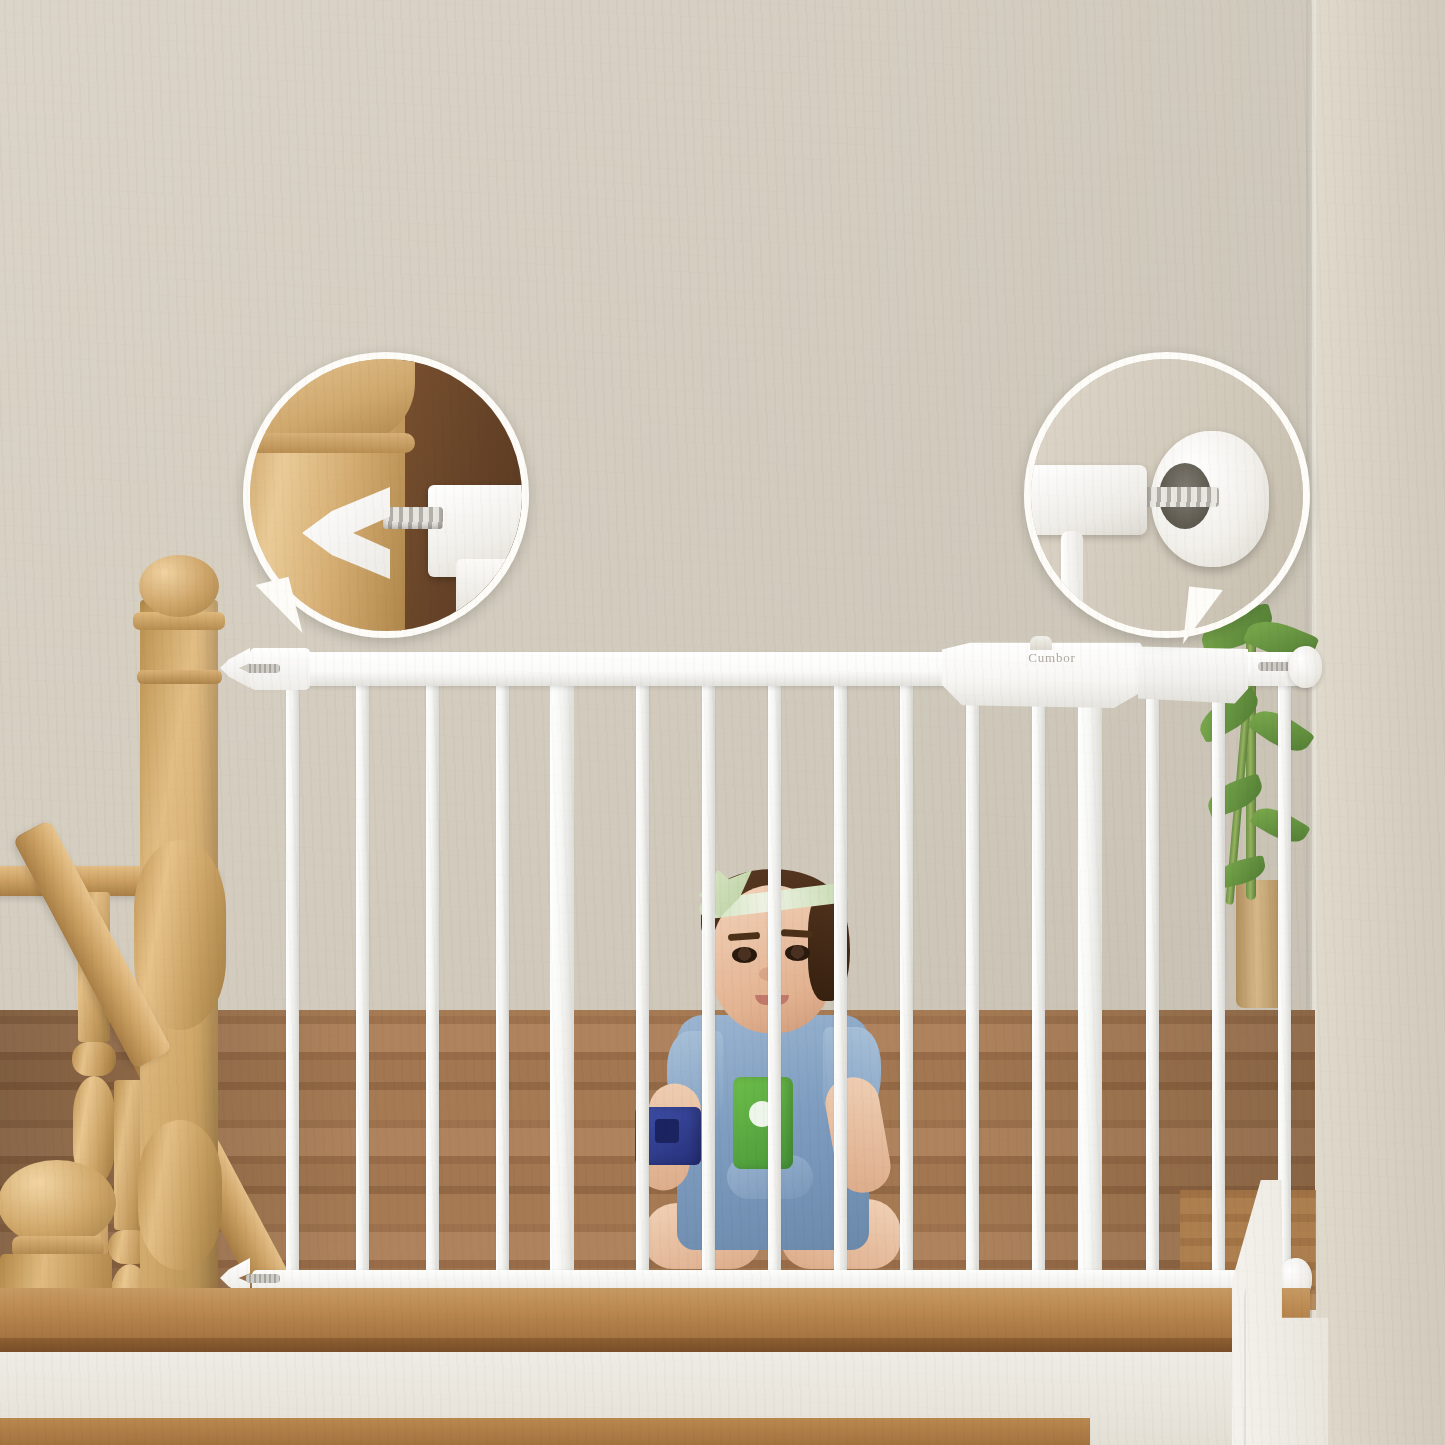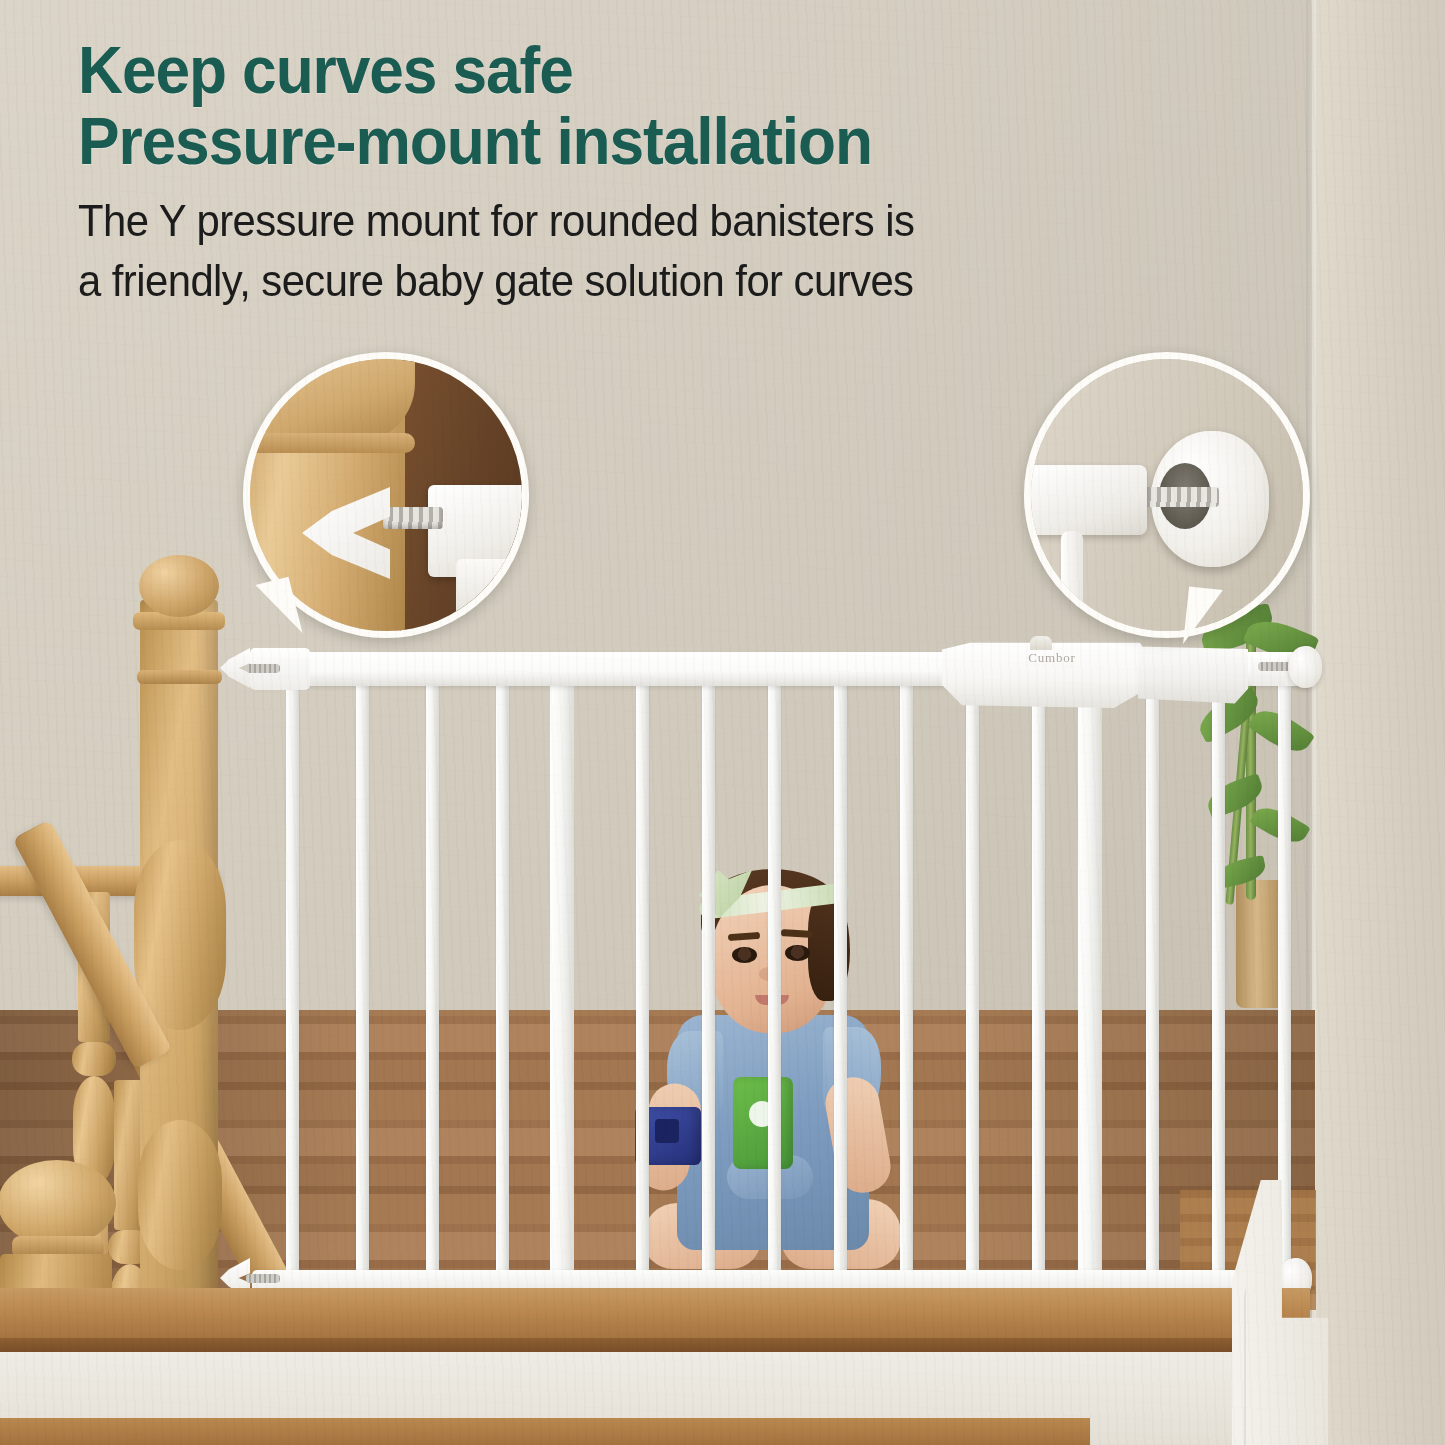--- a/index.html
+++ b/index.html
@@ -601,20 +601,14 @@
     <div class="rc-pad"></div>
     <div class="rc-hole"></div>
     <div class="rc-screw"></div>
     <div class="rc-cap"></div>
     <div class="rc-post"></div>
   </div>
   <div class="callout-tail" style="left:1186px;top:588px;border-width:58px 34px 0 0;border-color:#fdfcf8 transparent transparent transparent;transform:rotate(6deg);"></div>
 
   <div class="wall-noise"></div>
 
-  <div class="text-wrap">
-    <div class="headline">Keep curves safe</div>
-    <div class="headline">Pressure-mount installation</div>
-    <div class="subline">The Y pressure mount for rounded banisters is</div>
-    <div class="subline" style="margin-top:2px;">a friendly, secure baby gate solution for curves</div>
-  </div>
 
 </div>
 
 </body></html>

